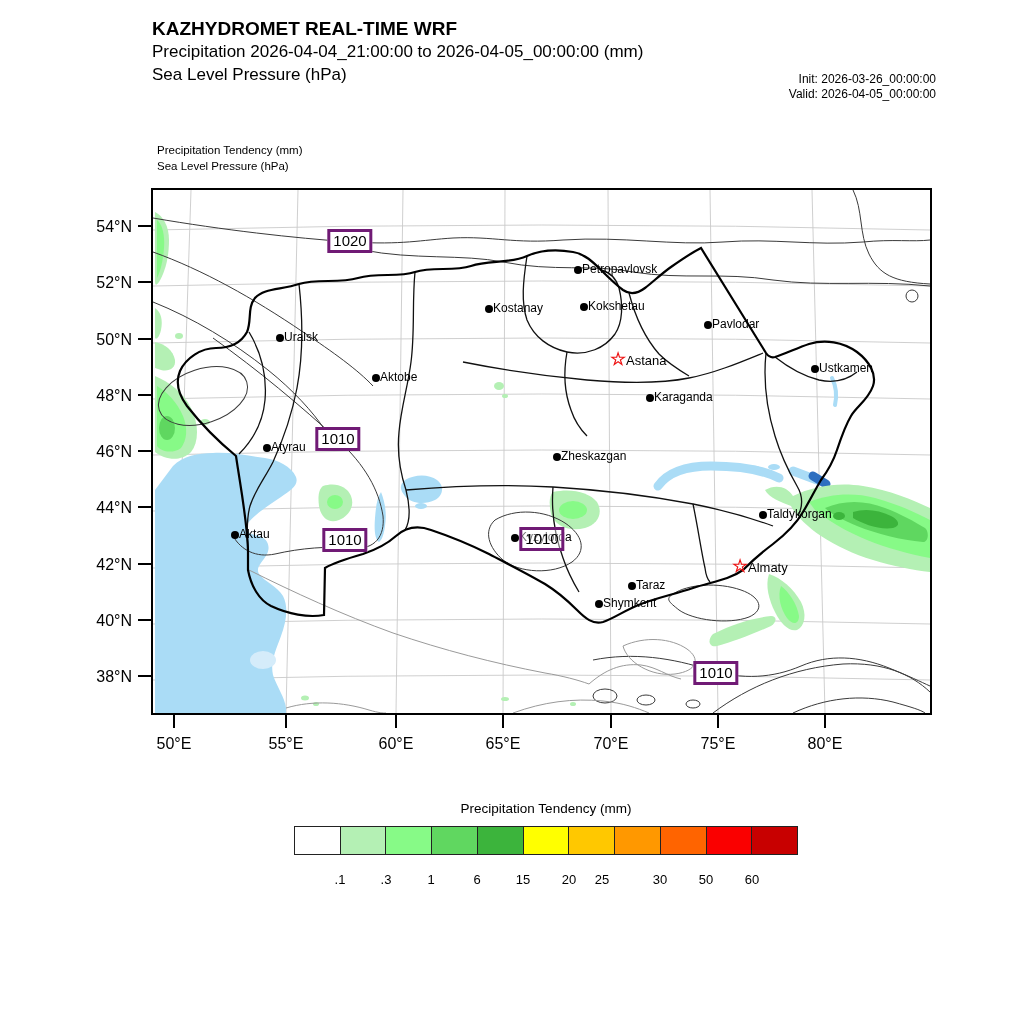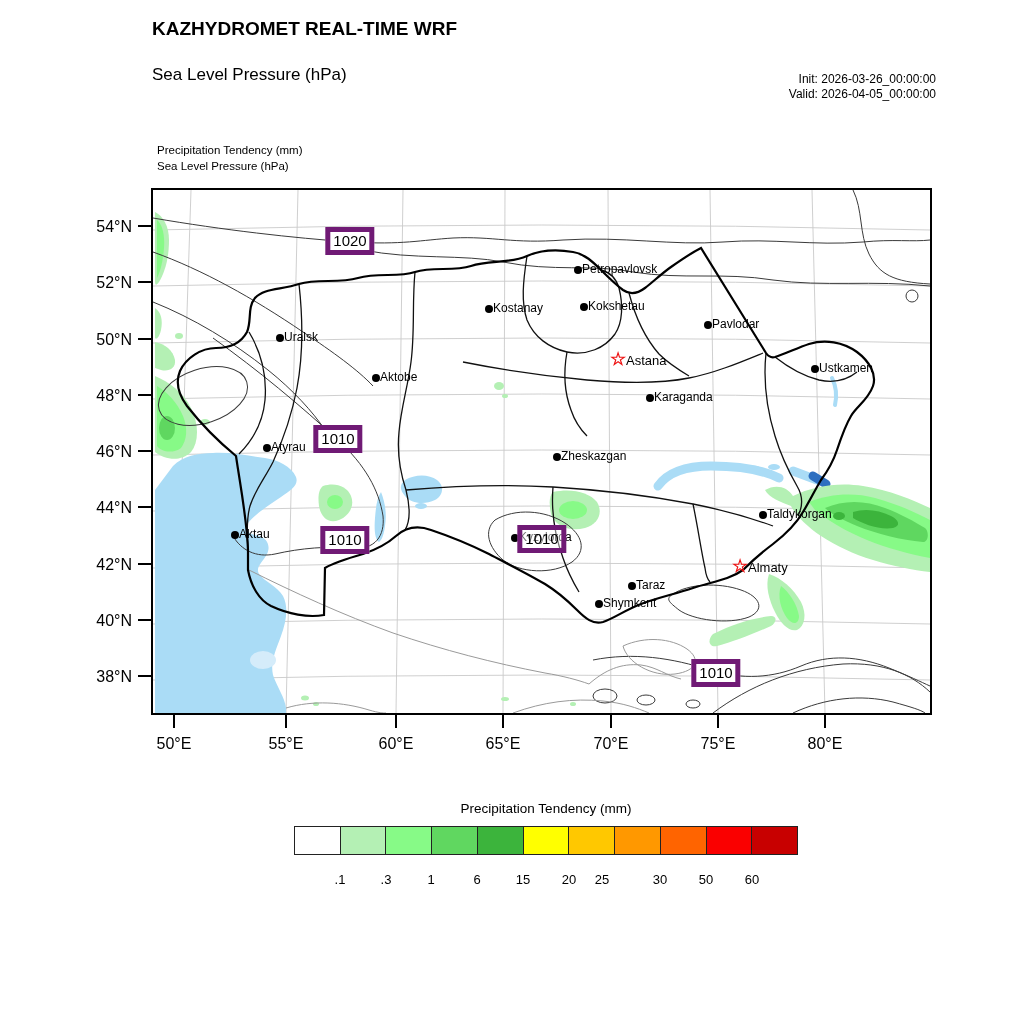--- a/index.html
+++ b/index.html
@@ -12,39 +12,40 @@
   .hdr-init{top:64px;} .hdr-valid{top:79px;}
   .sm-legend{position:absolute;left:157px;font-size:11.5px;}
   .sm1{top:136px;} .sm2{top:152px;}
   .map{position:absolute;left:151px;top:180px;width:777px;height:523px;border:2px solid #000;background:#fff;}
   .map svg{position:absolute;left:0;top:0;}
   .city{position:absolute;width:0;height:0;}
   .city .dot{position:absolute;left:-4px;top:-4px;width:8px;height:8px;background:#000;border-radius:50%;}
   .city .clabel{position:absolute;left:4px;top:-8px;font-size:12px;white-space:nowrap;}
   .city .star-glyph{position:absolute;left:-9px;top:-12px;font-size:18px;line-height:18px;font-weight:bold;}
   .city.star .clabel{font-weight:normal;font-size:13px;left:7px;top:-9px;}
-  .plabel{position:absolute;transform:translate(-50%,-50%);background:#fff;border:5px solid #701a75;
+  .plabel{position:absolute;transform:translate(-50%,-50%);background:#fff;border:3px solid #701a75;
           font-size:15px;line-height:18px;padding:0 3px;white-space:nowrap;}
   .plabel.clear{background:rgba(255,255,255,0.45);}
   .tick-l{position:absolute;left:138px;width:13px;height:2px;background:#000;}
   .tick-b{position:absolute;top:707px;width:2px;height:13px;background:#000;}
   .lat-label{position:absolute;left:66px;width:66px;text-align:right;font-size:16px;}
   .lon-label{position:absolute;transform:translateX(-50%);top:727px;font-size:16px;}
   .cb-title{position:absolute;left:294px;top:793px;width:504px;text-align:center;font-size:13.5px;}
   .cbar{position:absolute;left:294px;top:818px;width:504px;height:29px;display:flex;border:1px solid #222;box-sizing:border-box;}
   .cbar .cell{flex:1;border-right:1px solid #222;}
   .cbar .cell:last-child{border-right:none;}
   .cb-tick{position:absolute;top:864px;transform:translateX(-50%);font-size:13px;}
 </style>
 </head>
 <body>
 
 <div class="page">
 
   <div class="hdr-title">KAZHYDROMET REAL-TIME WRF</div>
+  <div class="hdr-sub hdr-sub1">Precipitation 2026-04-04_21:00:00 to 2026-04-05_00:00:00 (mm)</div>
   <div class="hdr-sub hdr-sub2">Sea Level Pressure  (hPa)</div>
   <div class="hdr-meta hdr-init">Init: 2026-03-26_00:00:00</div>
   <div class="hdr-meta hdr-valid">Valid: 2026-04-05_00:00:00</div>
 
   <div class="sm-legend sm1">Precipitation Tendency   (mm)</div>
   <div class="sm-legend sm2">Sea Level Pressure   (hPa)</div>
 
   <div class="tick-l" style="top:217px"></div>
   <div class="tick-l" style="top:273px"></div>
   <div class="tick-l" style="top:330px"></div>

